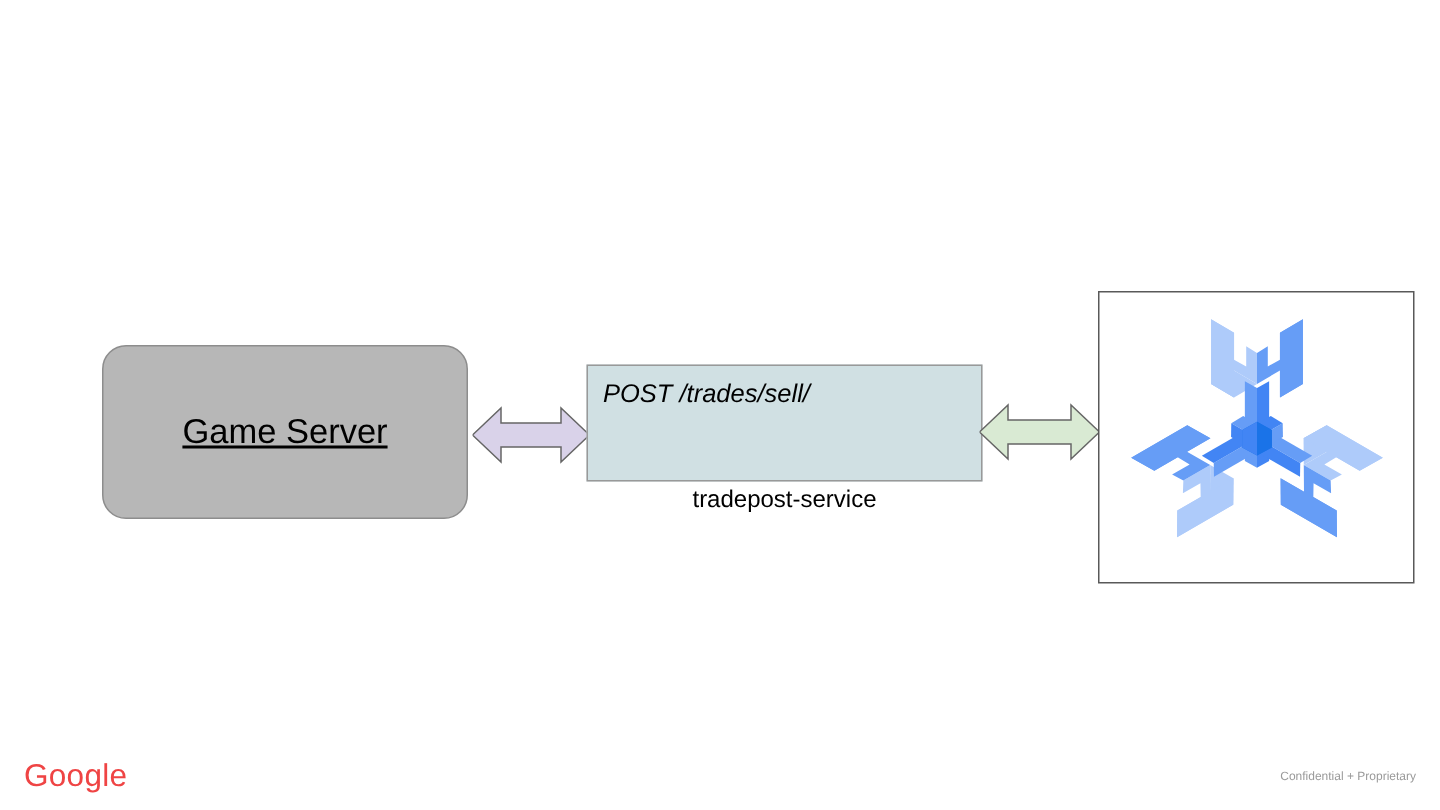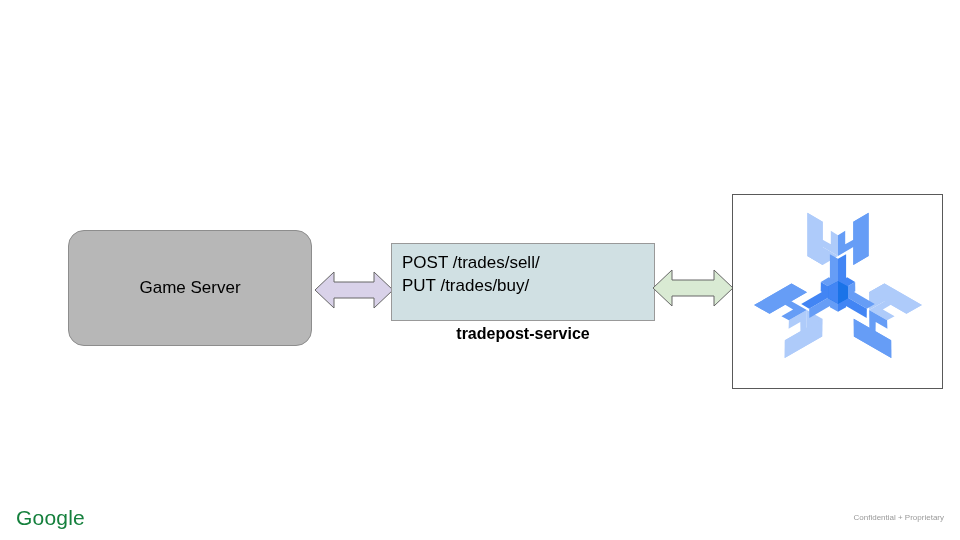--- a/index.html
+++ b/index.html
@@ -31,24 +31,25 @@
     height: 116px;
     background: #b7b7b7;
     border: 1px solid #8d8d8d;
     border-radius: 16px;
     box-sizing: border-box;
     display: flex;
     align-items: center;
     justify-content: center;
   }
   .game-server-label {
-    font-size: 17px;
+    font-size: 23px;
     color: #000000;
     line-height: 1.2;
     white-space: nowrap;
+    text-decoration: underline;
   }
 
   
   .arrow {
     position: absolute;
   }
   .arrow svg { display: block; }
 
   .arrow-left-link  { left: 315px; top: 266px; width: 78px; height: 48px; }
   .arrow-right-link { left: 653px; top: 264px; width: 80px; height: 48px; }
@@ -57,35 +58,36 @@
   .service-box {
     position: absolute;
     left: 391px;
     top: 243px;
     width: 264px;
     height: 78px;
     background: #d0e0e3;
     border: 1px solid #999999;
     box-sizing: border-box;
     padding: 7px 0 0 10px;
+    font-style: italic;
   }
   .service-line {
     font-size: 17px;
     color: #000000;
     line-height: 23px;
     white-space: nowrap;
   }
   .service-caption {
     position: absolute;
     left: 391px;
     top: 325px;
     width: 264px;
     text-align: center;
     font-size: 16px;
-    font-weight: bold;
+    font-weight: normal;
     color: #000000;
     white-space: nowrap;
   }
 
   
   .logo-frame {
     position: absolute;
     left: 732px;
     top: 194px;
     width: 211px;
@@ -102,21 +104,21 @@
     top: 50%;
     transform: translate(-50%, -50%);
   }
 
   
   .google-wordmark {
     position: absolute;
     left: 16px;
     top: 506px;
     font-size: 21px;
-    color: #15803d;
+    color: #ef4444;
     letter-spacing: 0.2px;
     white-space: nowrap;
   }
   .confidential-note {
     position: absolute;
     right: 16px;
     top: 513px;
     font-size: 8px;
     color: #9a9a9a;
     white-space: nowrap;
@@ -133,21 +135,20 @@
   </div>
 
   <div class="arrow arrow-left-link">
     <svg width="78" height="48" viewBox="0 0 78 48" xmlns="http://www.w3.org/2000/svg">
       <polygon points="0,24 19,6 19,16 59,16 59,6 78,24 59,42 59,32 19,32 19,42" fill="#d9d2e9" stroke="#666666" stroke-width="1"></polygon>
     </svg>
   </div>
 
   <div class="service-box">
     <div class="service-line">POST /trades/sell/</div>
-    <div class="service-line">PUT /trades/buy/</div>
   </div>
   <div class="service-caption">tradepost-service</div>
 
   <div class="arrow arrow-right-link">
     <svg width="80" height="48" viewBox="0 0 80 48" xmlns="http://www.w3.org/2000/svg">
       <polygon points="0,24 19,6 19,16 61,16 61,6 80,24 61,42 61,32 19,32 19,42" fill="#d9ead3" stroke="#666666" stroke-width="1"></polygon>
     </svg>
   </div>
 
   <div class="logo-frame">

